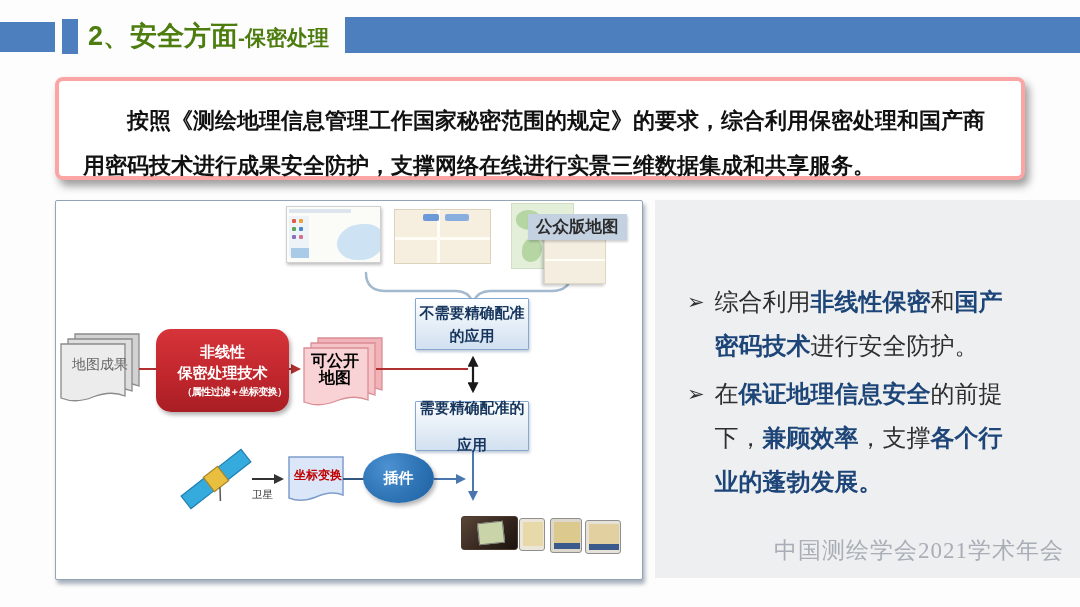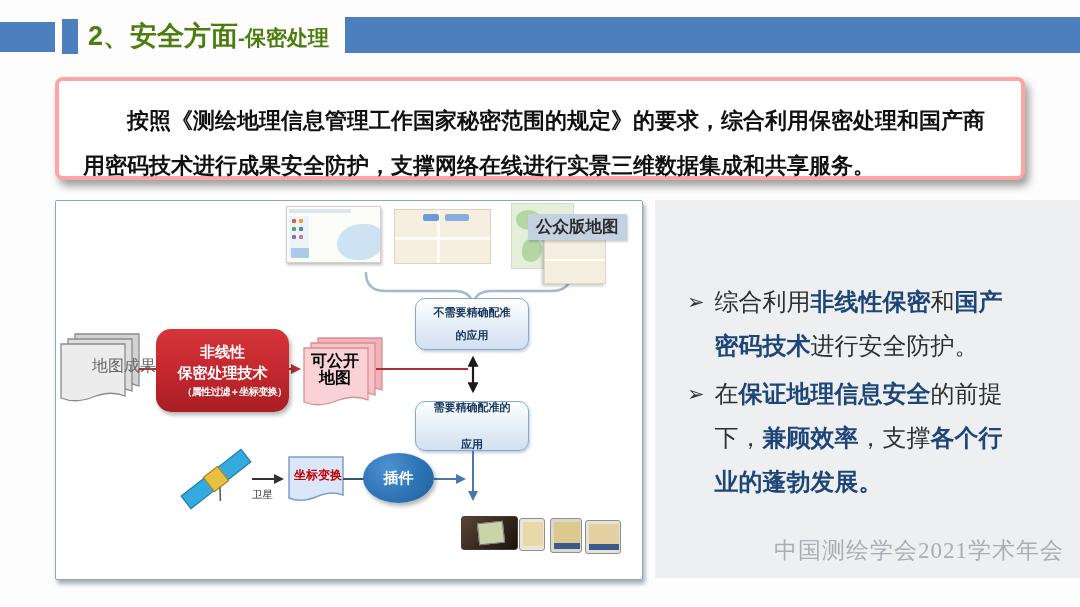--- a/index.html
+++ b/index.html
@@ -57,30 +57,30 @@
 
   
   .process-box { left:100px; top:128px; width:133px; height:83px; border-radius:15px;
                  background:linear-gradient(180deg,#d5343a 0%,#c1272d 55%,#a81e24 100%);
                  box-shadow:2px 3px 4px rgba(0,0,0,0.3);
                  display:flex; flex-direction:column; justify-content:center; align-items:center;
                  color:#fff; font-weight:bold; text-align:center; }
   .process-box .l12 { font-size:15px; line-height:21px; }
   .process-box .l3  { font-size:10px; line-height:18px; letter-spacing:-0.5px; white-space:nowrap;margin-left:24px; }
 
-  .app-box { width:114px; border:1.5px solid #86a8cf; border-radius:10px;
+  .app-box { width:114px; border:1.5px solid #86a8cf; border-radius:1px;
              background:linear-gradient(180deg,#feffff 0%,#e8f0f8 45%,#d2e0f0 100%);
              box-shadow:1px 2px 3px rgba(80,110,150,0.35);
-             color:#17365d; font-weight:bold; font-size:11px; line-height:23px;
+             color:#17365d; font-weight:bold; font-size:15px; line-height:23px;
              text-align:center; display:flex; flex-direction:column; justify-content:center; }
   .app-no-align { left:359px; top:97px; height:52px; }
   .app-align    { left:359px; top:200px; height:50px;gap:14px; }
 
   .stack-label { text-align:center; font-weight:bold; white-space:nowrap; }
-  .source-label { left:8px; top:155px; width:72px; font-size:16px; color:#666; font-weight:normal;margin-left:24px; }
+  .source-label { left:8px; top:155px; width:72px; font-size:14px; color:#666; font-weight:normal; }
   .public-label { left:248px; top:151px; width:62px; font-size:16px; color:#000000; line-height:17px; }
   .realtime-label { left:236px; top:266px; width:52px; font-size:12px; color:#c00000; }
   .satellite-label { left:196px; top:287px; font-size:10.5px; color:#333; }
 
   .plugin { left:307px; top:252px; width:71px; height:50px; border-radius:50%;
             background:radial-gradient(circle at 35% 28%,#4c92d2 0%,#2e74b4 55%,#1d5fa3 100%);
             box-shadow:2px 3px 4px rgba(0,0,0,0.3);
             display:flex; align-items:center; justify-content:center;
             color:#fff; font-weight:bold; font-size:15px; }
 

